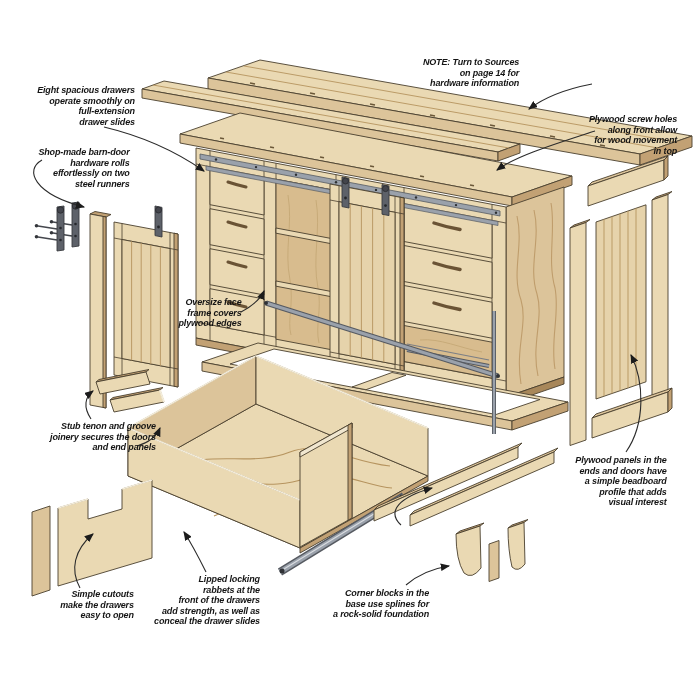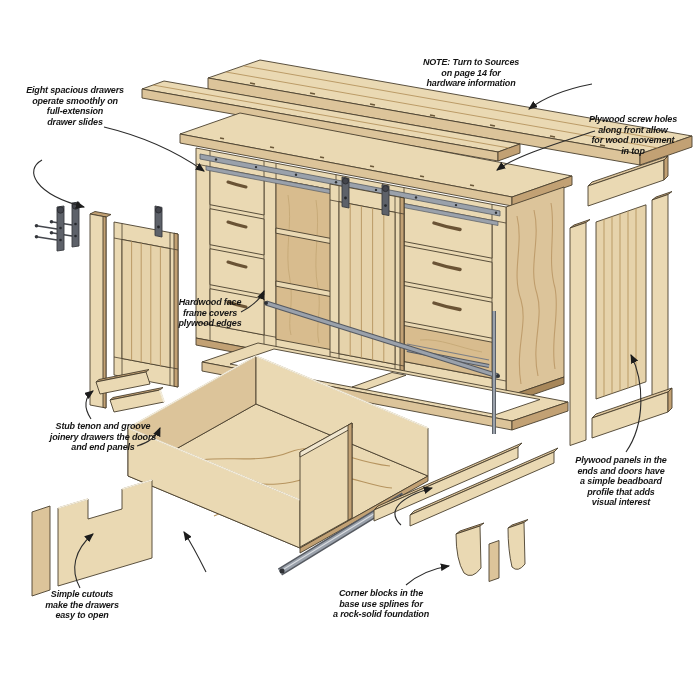--- a/index.html
+++ b/index.html
@@ -1,19 +1,19 @@
 <!DOCTYPE html>
 <html><head>
 <meta charset="utf-8">
 <style>
   html,body{margin:0;padding:0;background:#fff;}
   #stage{position:relative;width:700px;height:700px;background:#ffffff;overflow:hidden;
          font-family:"Liberation Sans",sans-serif;}
   #drawing{position:absolute;left:0;top:0;}
-  .anno{position:absolute;transform:translateX(-50%);text-align:center;
+  .anno{position:absolute;transform:translateX(-50%);text-align:right;
         font:italic 700 9px/10.6px "Liberation Sans",sans-serif;
         color:#141414;letter-spacing:-0.15px;white-space:pre-line;width:max-content;}
 </style>
 </head>
 <body>
 
 <div id="stage">
 
 <svg id="drawing" width="700" height="700" viewBox="0 0 700 700">
   <defs>
@@ -263,40 +263,49 @@
     <path d="M137,446 C151,442 157,435 160,428" marker-end="url(#ah)"></path>
     <path d="M91,419 C83,407 85,397 93,391" marker-end="url(#ah)"></path>
     <path d="M80,588 C70,570 74,550 93,534" marker-end="url(#ah)"></path>
     <path d="M206,572 C201,562 193,546 184,532" marker-end="url(#ah)"></path>
     <path d="M401,525 C386,511 400,497 432,488" marker-end="url(#ah)"></path>
     <path d="M406,585 C420,573 436,568 449,566" marker-end="url(#ah)"></path>
     <path d="M626,452 C646,423 644,381 631,355" marker-end="url(#ah)"></path>
   </g>
 </svg>
 
-  <div class="anno" style="left:75px;  top:85px">Eight spacious drawers
+  <div class="anno" style="left:86px;  top:85px">Eight spacious drawers
 operate smoothly on
 full-extension
 drawer slides</div>
+  <div class="anno" style="left:84px;  top:147px">Shop-made barn-door
+hardware rolls
+effortlessly on two
+steel runners</div>
   <div class="anno" style="left:471px; top:57px">NOTE: Turn to Sources
 on page 14 for
 hardware information</div>
   <div class="anno" style="left:633px; top:114px">Plywood screw holes
 along front allow
 for wood movement
 in top</div>
-  <div class="anno" style="left:210px; top:297px">Hardwood face
+  <div class="anno" style="left:210px; top:297px">Oversize face
 frame covers
 plywood edges</div>
   <div class="anno" style="left:103px; top:421px">Stub tenon and groove
-joinery drawers the doors
+joinery secures the doors
 and end panels</div>
-  <div class="anno" style="left:82px;  top:589px">Simple cutouts
+  <div class="anno" style="left:97px;  top:589px">Simple cutouts
 make the drawers
 easy to open</div>
+  <div class="anno" style="left:207px; top:574px">Lipped locking
+rabbets at the
+front of the drawers
+add strength, as well as
+conceal the drawer slides</div>
   <div class="anno" style="left:621px; top:455px">Plywood panels in the
 ends and doors have
 a simple beadboard
 profile that adds
 visual interest</div>
   <div class="anno" style="left:381px; top:588px">Corner blocks in the
 base use splines for
 a rock-solid foundation</div>
 
 </div>

